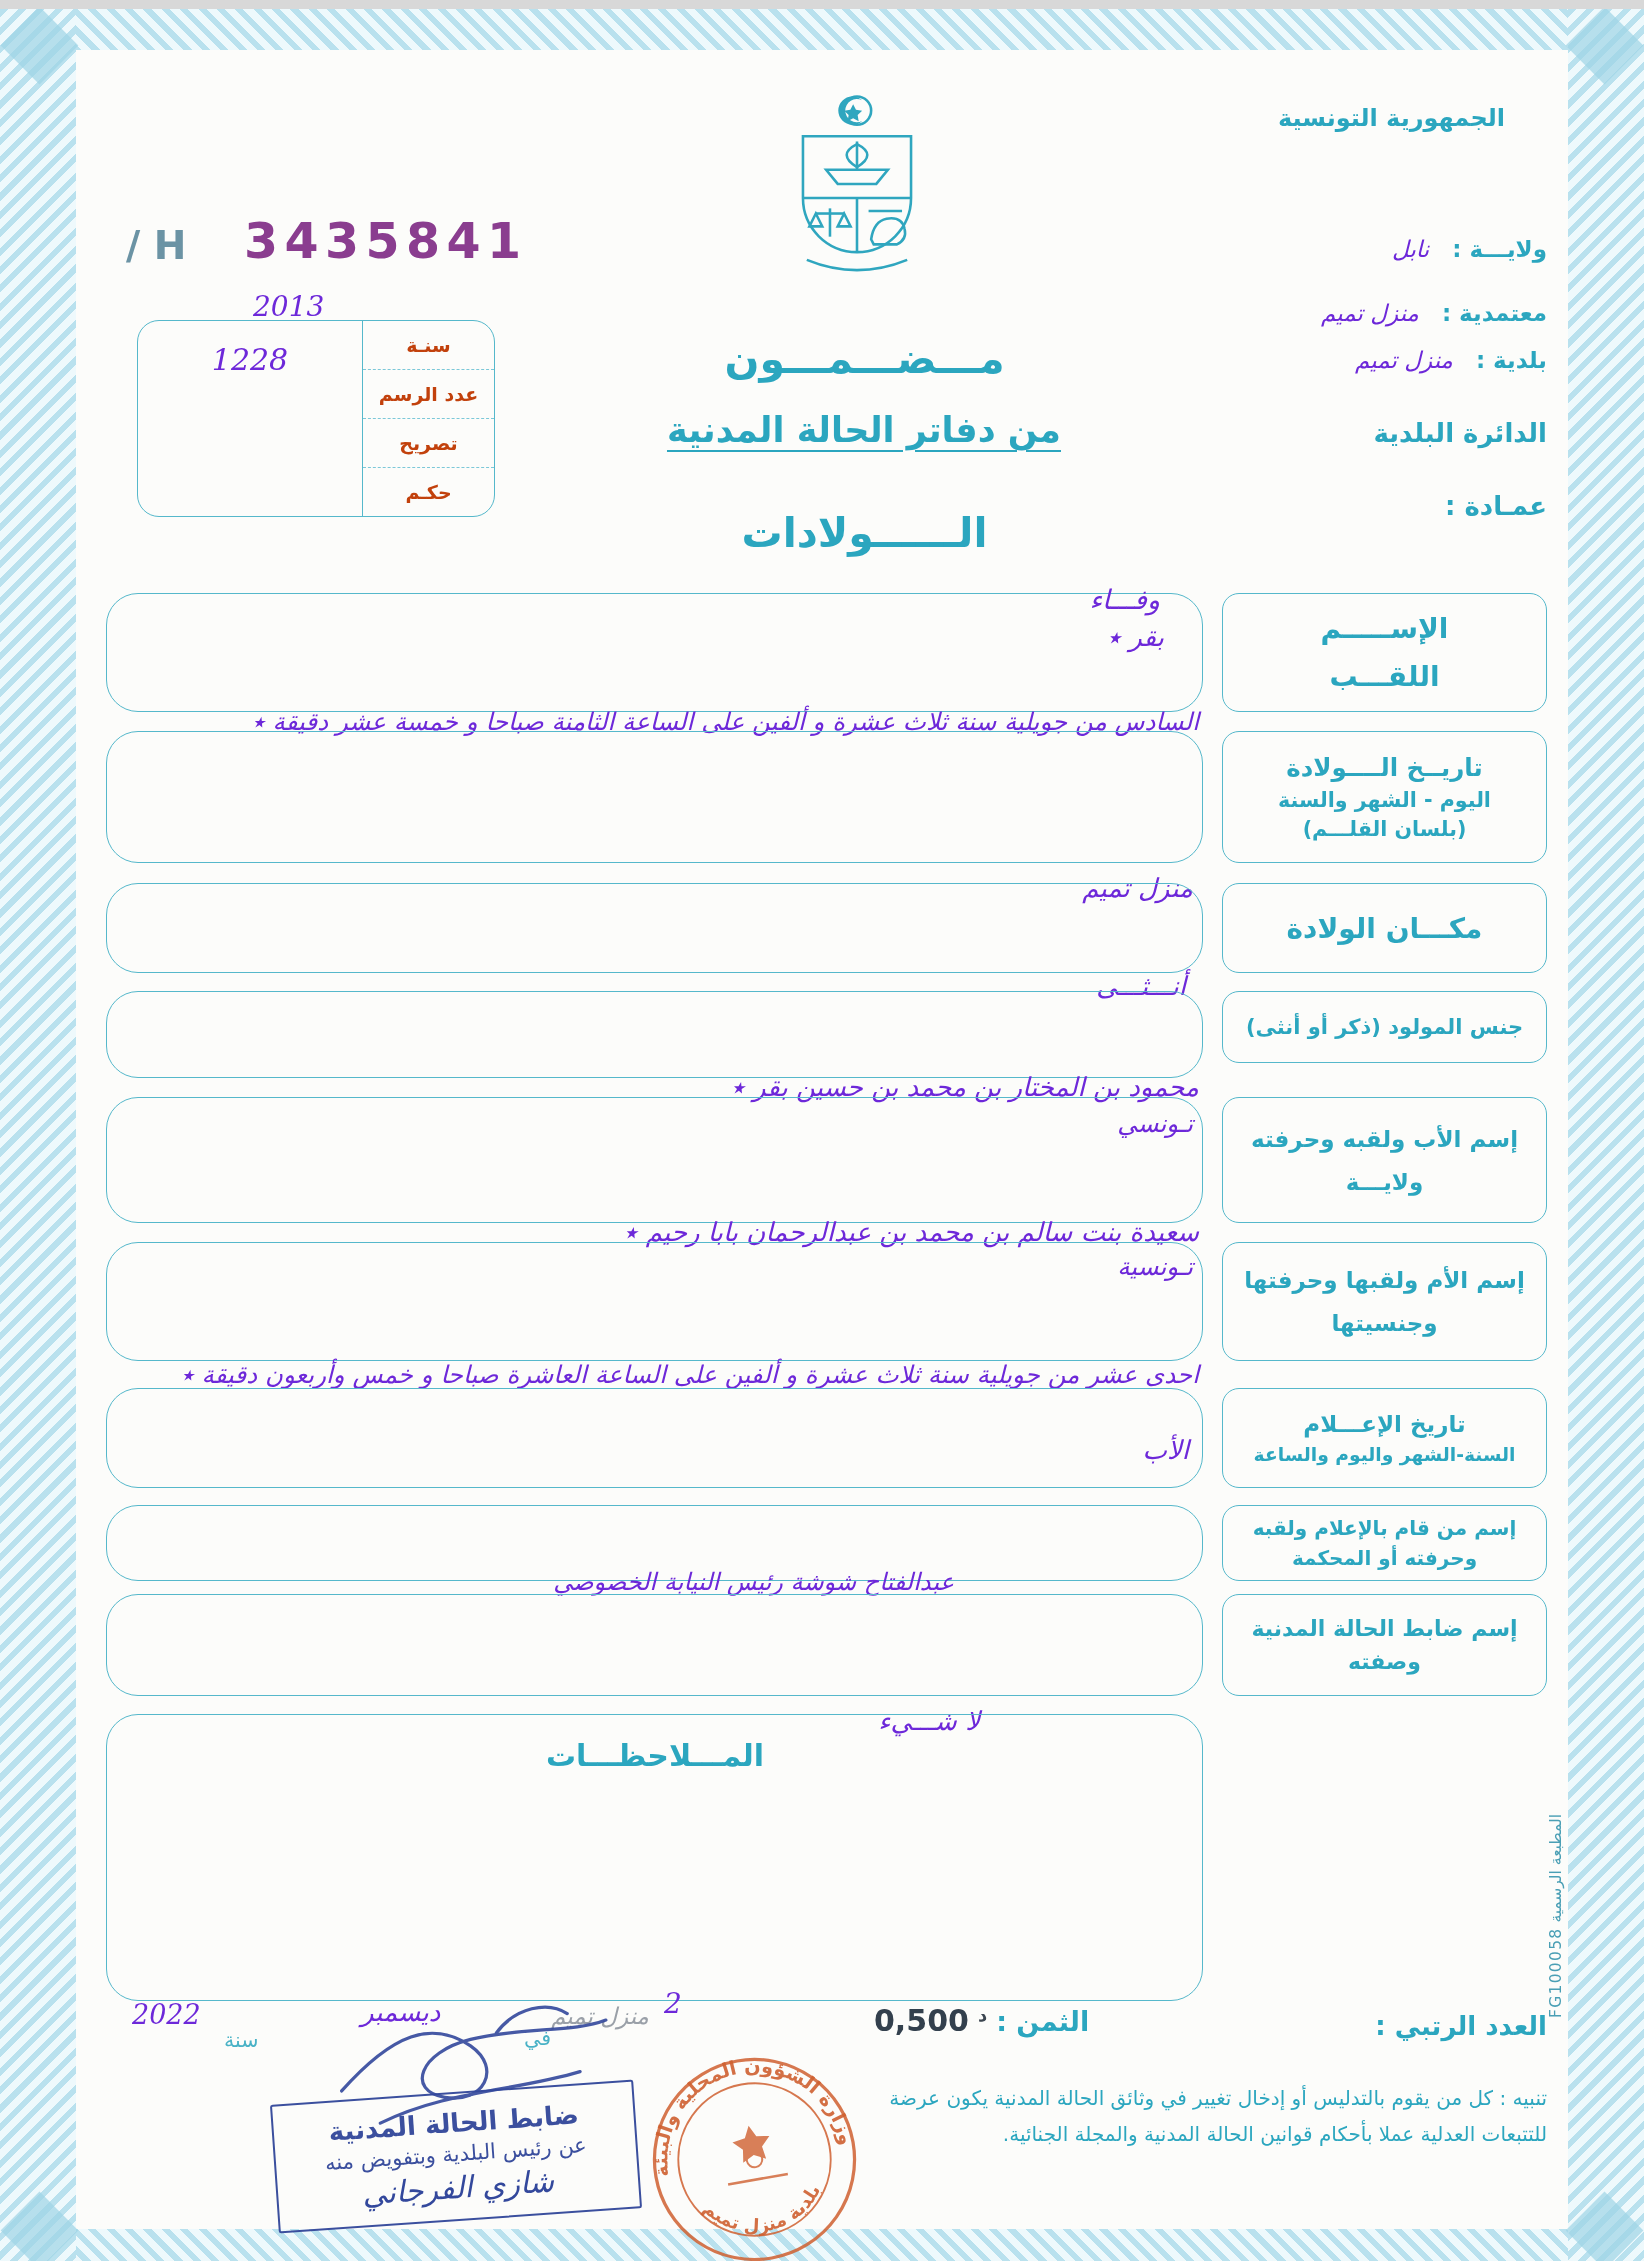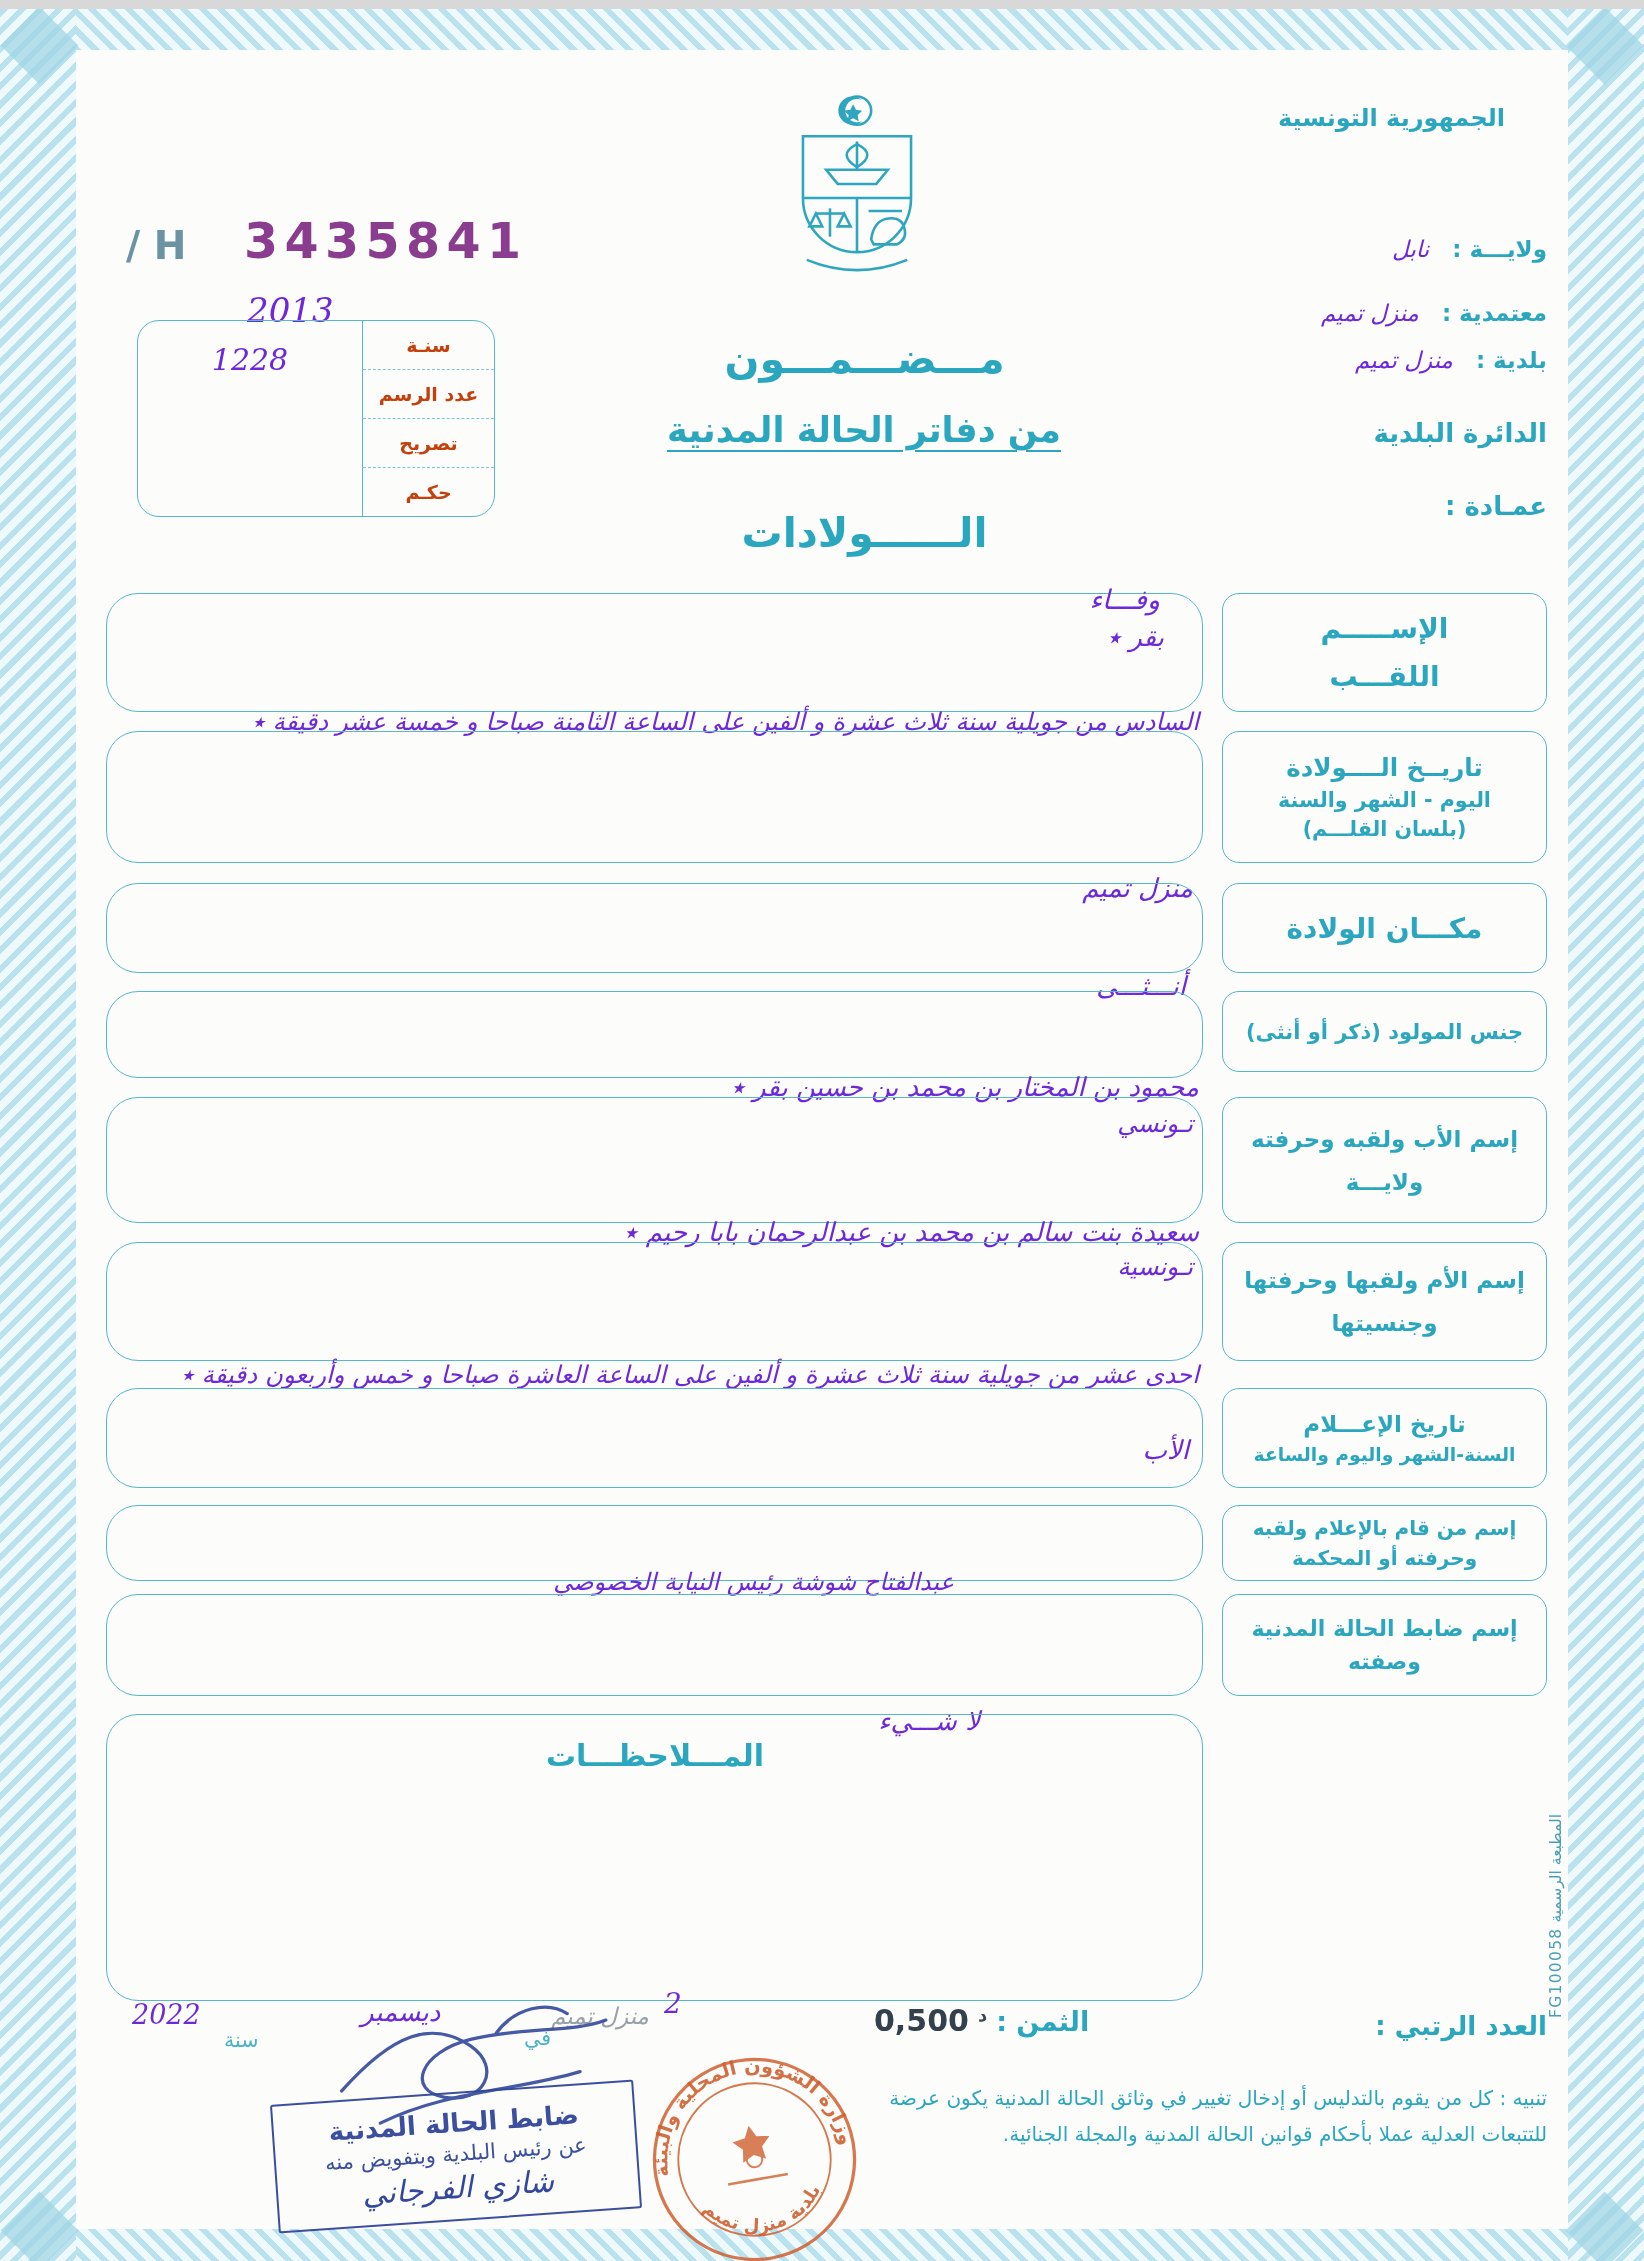--- a/index.html
+++ b/index.html
@@ -87,21 +87,21 @@
       <path d="M49 96 l-5 10 h10 z"></path>
       <path d="M70 116 q2 -14 12 -16 q12 -2 14 8 q2 8 -6 12 h-18 z"></path>
       <line x1="68" y1="94" x2="94" y2="94"></line>
       <path d="M20 132 q39 16 78 0"></path>
     </g>
   </svg>
 
   <div class="abs" style="left:126px;top:214px;font-size:39px;font-weight:bold;color:#6b93a4">H /</div>
   <div class="abs" style="left:244px;top:204px;font-size:49px;font-weight:bold;color:#8a3d8f;letter-spacing:6.4px;direction:ltr">3435841</div>
 
-  <div class="abs hw" style="left:247px;top:281px;font-size:34px">2013</div>
+  <div class="abs hw" style="left:253px;top:281px;font-size:28px">2013</div>
   <div class="abs record-box" style="left:137px;top:311px;width:358px;height:197px">
     <div class="rb-labels">
       <div class="rb-cell">سنـة</div>
       <div class="rb-cell">عدد الرسم</div>
       <div class="rb-cell">تصريح</div>
       <div class="rb-cell last">حكـم</div>
     </div>
     <div class="rb-values">
       <div class="hw" style="font-size:30px">1228</div>
     </div>
@@ -143,21 +143,21 @@
   </div>
 
   <div class="abs hw nowrap" style="right:451px;top:864px;font-size:26px">منزل تميم</div>
   <div class="fbox" style="top:874px;height:90px"></div>
   <div class="lbox" style="top:874px;height:90px">
     <div style="font-size:28px">مكـــان الولادة</div>
   </div>
 
   <div class="abs hw nowrap" style="right:458px;top:962px;font-size:26px">أنـــثـــى</div>
   <div class="fbox" style="top:982px;height:87px"></div>
-  <div class="lbox" style="top:982px;height:81px">
+  <div class="lbox" style="top:982px;height:72px">
     <div style="font-size:21px">جنس المولود (ذكر أو أنثى)</div>
   </div>
 
   <div class="abs hw nowrap" style="right:445px;top:1063px;font-size:26px">محمود بن المختار بن محمد بن حسين بقر ٭</div>
   <div class="fbox" style="top:1088px;height:126px"></div>
   <div class="lbox" style="top:1088px;height:126px;gap:17px">
     <div style="font-size:23px">إسم الأب ولقبه وحرفته</div>
     <div style="font-size:23px">ولايـــة</div>
   </div>
   <div class="abs hw nowrap" style="right:451px;top:1100px;font-size:24.5px">تـونسي</div>

